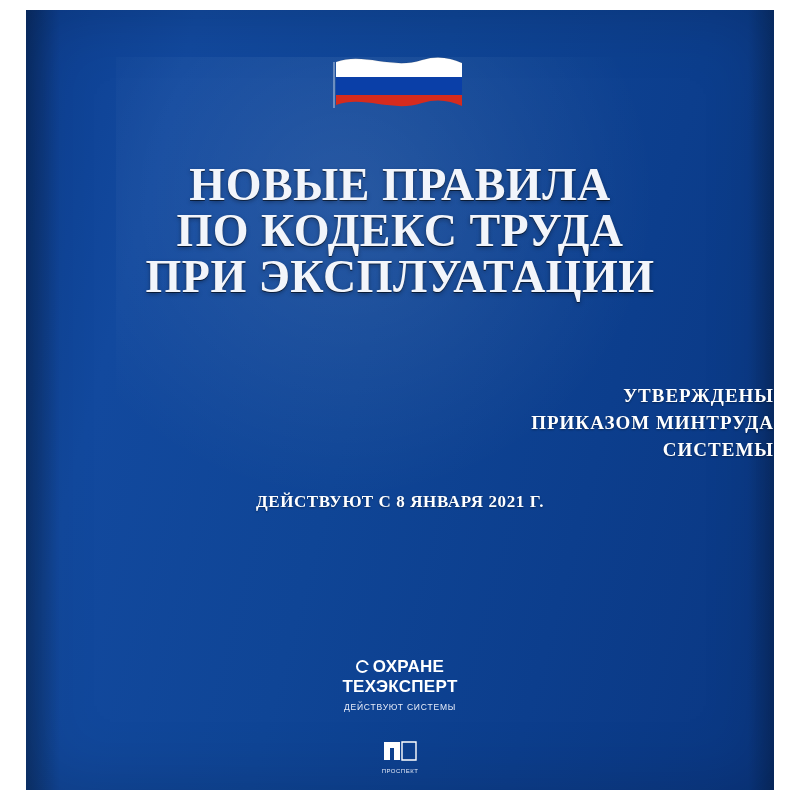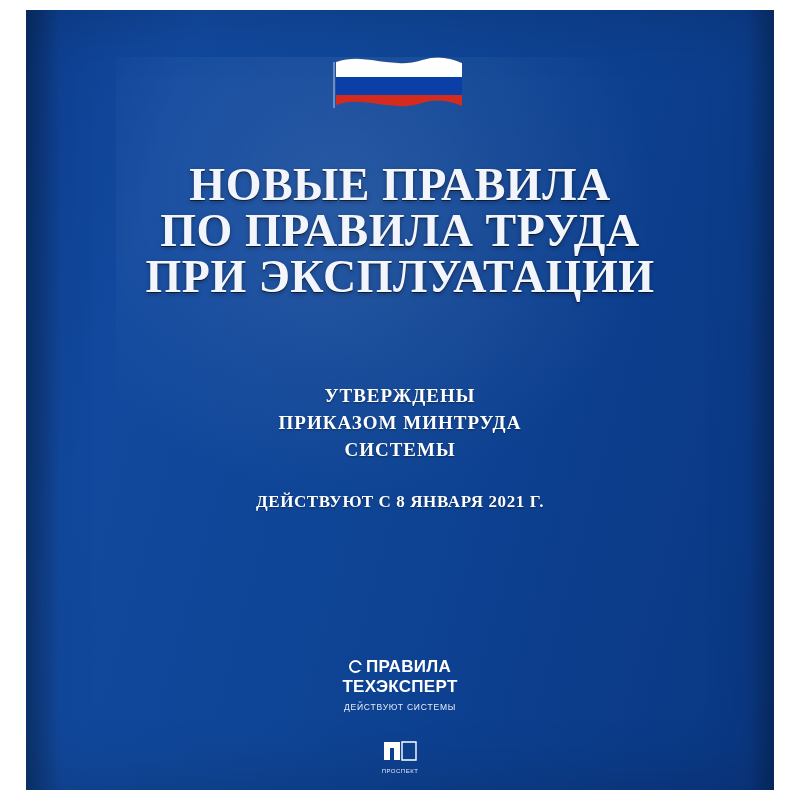--- a/index.html
+++ b/index.html
@@ -91,21 +91,21 @@
     text-shadow: 0 1px 0 rgba(0,0,0,0.55), 0 2px 4px rgba(0,0,0,0.35);
     white-space: nowrap;
   }
 
   
   .subtitle-block {
     position: absolute;
     left: 0;
     right: 0;
     top: 372px;
-    text-align: center;
+    text-align: right;
   }
   .subtitle-line {
     font-family: "Liberation Serif", serif;
     font-weight: bold;
     font-size: 19px;
     line-height: 27px;
     letter-spacing: 1px;
     color: #ffffff;
     text-shadow: 0 1px 2px rgba(0,0,0,0.4);
   }
@@ -222,38 +222,38 @@
           <rect x="0" y="25" width="140" height="18" fill="#0a3fa8"></rect>
           <rect x="0" y="43" width="140" height="35" fill="#d52b1e"></rect>
         </g>
         <path d="M6,10 C34,0 62,18 92,8 C108,3 120,6 132,11" fill="none" stroke="rgba(0,0,0,0.10)" stroke-width="1"></path>
         <path d="M4,10 L4,56" stroke="rgba(255,255,255,0.35)" stroke-width="2"></path>
       </svg>
     </div>
 
     <div class="title-block">
       <div class="title-line">НОВЫЕ ПРАВИЛА</div>
-      <div class="title-line">ПО ПРАВИЛА ТРУДА</div>
+      <div class="title-line">ПО КОДЕКС ТРУДА</div>
       <div class="title-line">ПРИ ЭКСПЛУАТАЦИИ</div>
     </div>
 
     <div class="subtitle-block">
       <div class="subtitle-line">УТВЕРЖДЕНЫ</div>
       <div class="subtitle-line">ПРИКАЗОМ  МИНТРУДА</div>
       <div class="subtitle-line">СИСТЕМЫ</div>
     </div>
 
     <div class="effective-block">
       <div class="effective-line">ДЕЙСТВУЮТ С 8 ЯНВАРЯ 2021 Г.</div>
     </div>
 
     <div class="kodeks">
       <div class="kodeks-row">
         <span class="kodeks-mark"></span>
-        <span class="kodeks-word">ПРАВИЛА</span>
+        <span class="kodeks-word">ОХРАНЕ</span>
       </div>
       <div class="kodeks-word2">ТЕХЭКСПЕРТ</div>
       <div class="kodeks-sub">ДЕЙСТВУЮТ СИСТЕМЫ</div>
     </div>
 
     <div class="prospekt">
       <svg width="40" height="24" viewBox="0 0 40 24" xmlns="http://www.w3.org/2000/svg">
         <path d="M4,22 L4,4 L20,4 L20,22 L14,22 L14,10 L10,10 L10,22 Z" fill="#ffffff"></path>
         <path d="M22,4 L36,4 L36,22 L22,22 Z" fill="none" stroke="#ffffff" stroke-width="1.4"></path>
       </svg>

